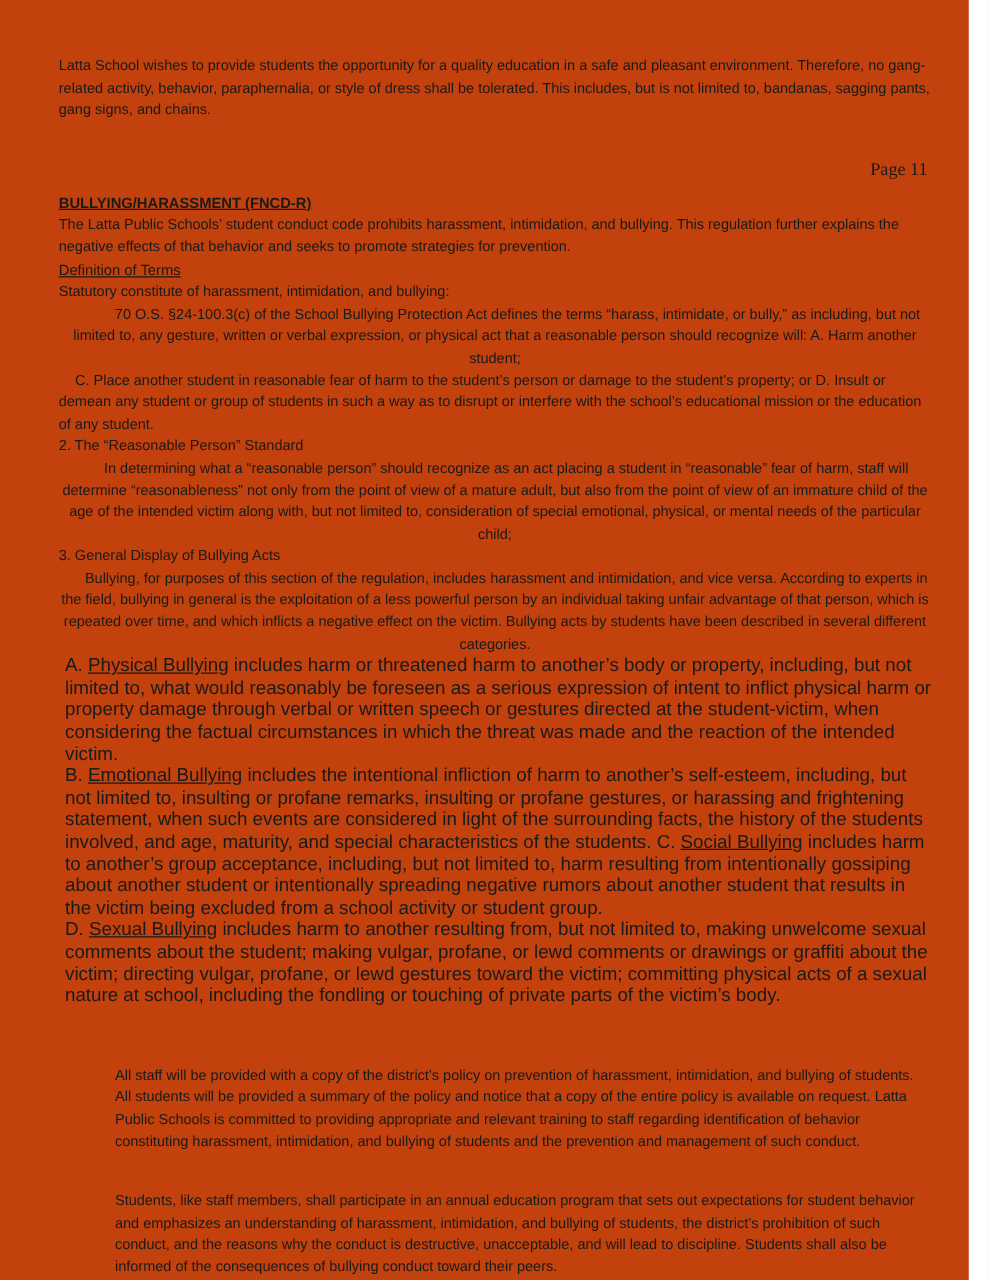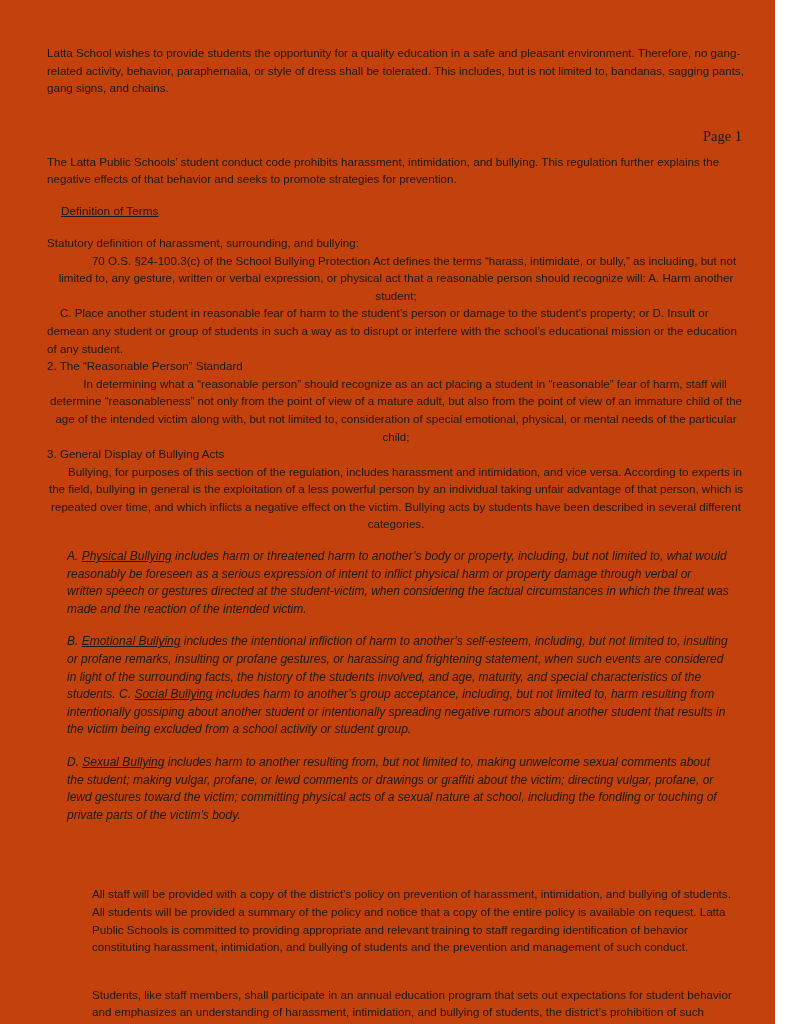--- a/index.html
+++ b/index.html
@@ -49,21 +49,21 @@
 
   .heading-bold-ul {
     margin: 0;
     font-size: 11.8px;
     line-height: 18px;
     font-weight: bold;
     text-decoration: underline;
     display: inline-block;
   }
   .heading-ul {
-    margin: 14px;
+    margin: 0;
     font-size: 11.8px;
     line-height: 18px;
     text-decoration: underline;
     display: inline-block;
   }
   .heading-italic-ul {
     margin: 0;
     font-size: 11.7px;
     line-height: 18px;
     font-style: italic;
@@ -79,57 +79,59 @@
     line-height: 17.6px;
     text-align: center;
   }
   .indent-sm {
     margin: 0;
     text-indent: 13px;
     font-size: 11.6px;
     line-height: 17.6px;
   }
   .indent-lead {
-    margin: 15px;
+    margin: 0;
     padding-left: 5px;
-    font-size: 12px;
+    font-size: 15px;
     line-height: 17.6px;
-    font-style: italic;
   }
   .indent-block {
     margin: 0;
     padding-left: 45px;
     width: 653px;
     font-size: 11.6px;
     line-height: 17.6px;
   }
   u.term { text-decoration: underline; }
 </style>
 </head>
 <body>
 
 <div class="page">
   <div class="doc-body">
 
     <p class="para">Latta School wishes to provide students the opportunity for a quality education in a safe and pleasant environment. Therefore, no gang-related activity, behavior, paraphernalia, or style of dress shall be tolerated. This includes, but is not limited to, bandanas, sagging pants, gang signs, and chains.</p>
 
     <div class="spacer-lg"></div>
 
-    <p class="page-number">Page 1</p>
+    <p class="page-number">Page 11</p>
 
     <div class="spacer-xs"></div>
 
+    <div class="block-line">
+      <span class="heading-bold-ul">BULLYING/HARASSMENT (FNCD-R)</span>
+    </div>
 
     <p class="para">The Latta Public Schools’ student conduct code prohibits harassment, intimidation, and bullying. This regulation further explains the negative effects of that behavior and seeks to promote strategies for prevention.</p>
 
     <div class="block-line">
       <span class="heading-ul">Definition of Terms</span>
     </div>
 
-    <p class="para">Statutory definition of harassment, surrounding, and bullying:</p>
+    <p class="para">Statutory constitute of harassment, intimidation, and bullying:</p>
 
     <p class="indent-stat">70 O.S. §24-100.3(c) of the School Bullying Protection Act defines the terms “harass, intimidate, or bully,” as including, but not limited to, any gesture, written or verbal expression, or physical act that a reasonable person should recognize will: A. Harm another student;</p>
 
 
     <p class="indent-sm">C. Place another student in reasonable fear of harm to the student’s person or damage to the student’s property; or D. Insult or demean any student or group of students in such a way as to disrupt or interfere with the school’s educational mission  or the education of any student.</p>
 
     <p class="para">2. The “Reasonable Person” Standard</p>
 
     <p class="indent-stat" style="text-indent:18px">In determining what a “reasonable person” should recognize as an act placing a student in “reasonable” fear of harm, staff will determine “reasonableness” not only from the point of view of a mature adult, but also from the point of view of an immature child of the age of the intended victim along with, but not limited to, consideration of special emotional, physical, or mental needs of the particular child;</p>
 

